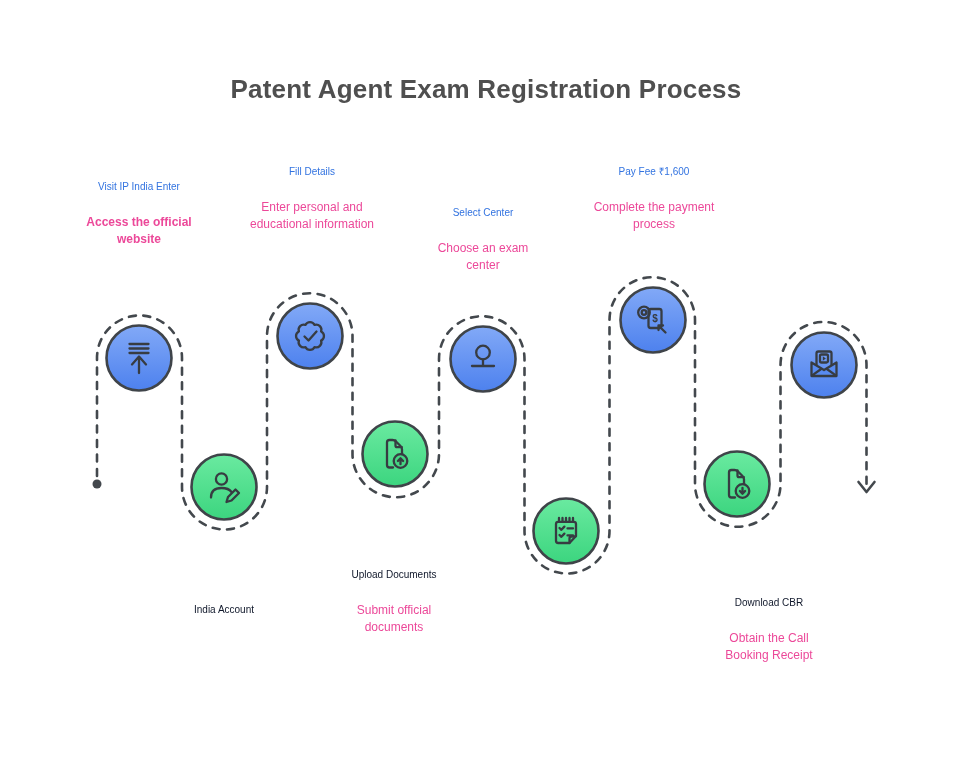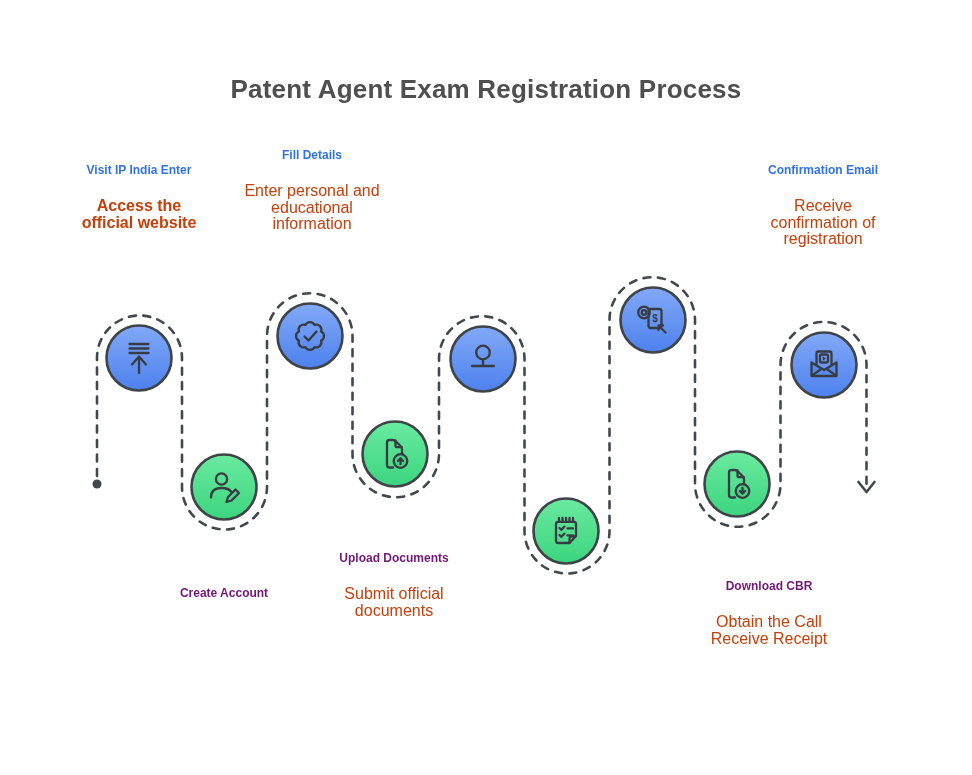--- a/index.html
+++ b/index.html
@@ -7,24 +7,24 @@
   .canvas { position:relative; width:972px; height:775px; background:#ffffff; overflow:hidden; }
 
   .title {
     position:absolute; left:0; right:0; top:74px; margin:0;
     text-align:center; font-size:26px; font-weight:bold; color:#4f4f4f; letter-spacing:.2px;
   }
 
   .flow-svg { position:absolute; left:0; top:0; }
 
   .step-label { position:absolute; transform:translateX(-50%); text-align:center; }
-  .step-title { font-weight:bold; font-size:12px; line-height:19px; margin:0 auto; }
-  .step-desc  { font-size:16px; line-height:16.5px; color:#c2410c; margin:18px auto 0; }
+  .step-title { font-weight:normal; font-size:10px; line-height:19px; margin:16px auto; }
+  .step-desc  { font-size:12px; line-height:16.5px; color:#ec4899; margin:18px auto 0; }
   .blue  .step-title { color:#3273e0; }
-  .green .step-title { color:#701a75; }
+  .green .step-title { color:#0f172a; }
 
   .s1 { left:139px; top:161px; } .s1 .step-title{max-width:120px;} .s1 .step-desc{max-width:140px;font-weight:bold;}
   .s2 { left:224px; top:584px; } .s2 .step-desc{max-width:140px;}
   .s3 { left:312px; top:146px; } .s3 .step-desc{max-width:140px;}
   .s4 { left:394px; top:549px; } .s4 .step-title{max-width:110px;} .s4 .step-desc{max-width:135px;}
   .s5 { left:483px; top:187px; } .s5 .step-desc{max-width:125px;}
   .s6 { left:565px; top:622px; } .s6 .step-title{max-width:112px;} .s6 .step-desc{max-width:135px;}
   .s7 { left:654px; top:146px; } .s7 .step-desc{max-width:125px;}
   .s8 { left:769px; top:577px; } .s8 .step-desc{max-width:125px;}
   .s9 { left:823px; top:161px; } .s9 .step-title{max-width:116px;} .s9 .step-desc{max-width:122px;}
@@ -171,32 +171,36 @@
         <path d="M -11.8 10.4 L -3.2 4.2 M 11.8 10.4 L 3.2 4.2"></path>
       </g>
     </g>
   </svg>
 
   <div class="step-label s1 blue">
     <div class="step-title">Visit IP India Enter</div>
     <div class="step-desc">Access the official website</div>
   </div>
   <div class="step-label s2 green">
-    <div class="step-title">Create Account</div>
+    <div class="step-title">India Account</div>
   </div>
   <div class="step-label s3 blue">
     <div class="step-title">Fill Details</div>
     <div class="step-desc">Enter personal and educational information</div>
   </div>
   <div class="step-label s4 green">
     <div class="step-title">Upload Documents</div>
     <div class="step-desc">Submit official documents</div>
   </div>
+  <div class="step-label s5 blue">
+    <div class="step-title">Select Center</div>
+    <div class="step-desc">Choose an exam center</div>
+  </div>
+  <div class="step-label s7 blue">
+    <div class="step-title">Pay Fee ₹1,600</div>
+    <div class="step-desc">Complete the payment process</div>
+  </div>
   <div class="step-label s8 green">
     <div class="step-title">Download CBR</div>
-    <div class="step-desc">Obtain the Call Receive Receipt</div>
-  </div>
-  <div class="step-label s9 blue">
-    <div class="step-title">Confirmation Email</div>
-    <div class="step-desc">Receive confirmation of registration</div>
+    <div class="step-desc">Obtain the Call Booking Receipt</div>
   </div>
 
 </div>
 
 </body></html>

